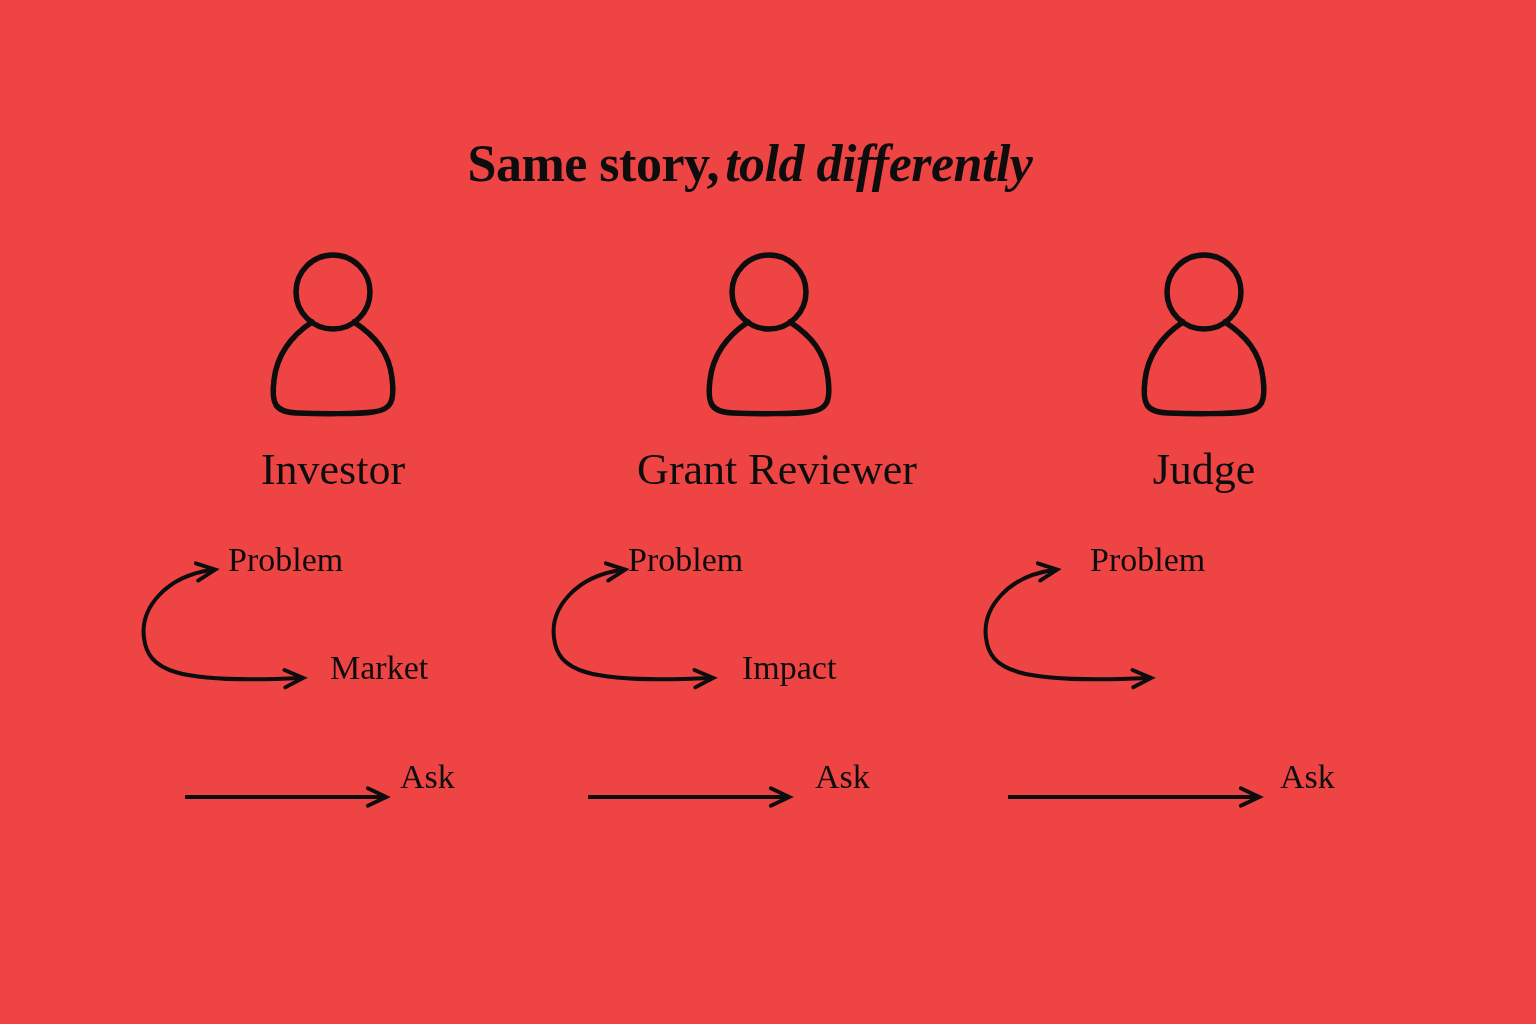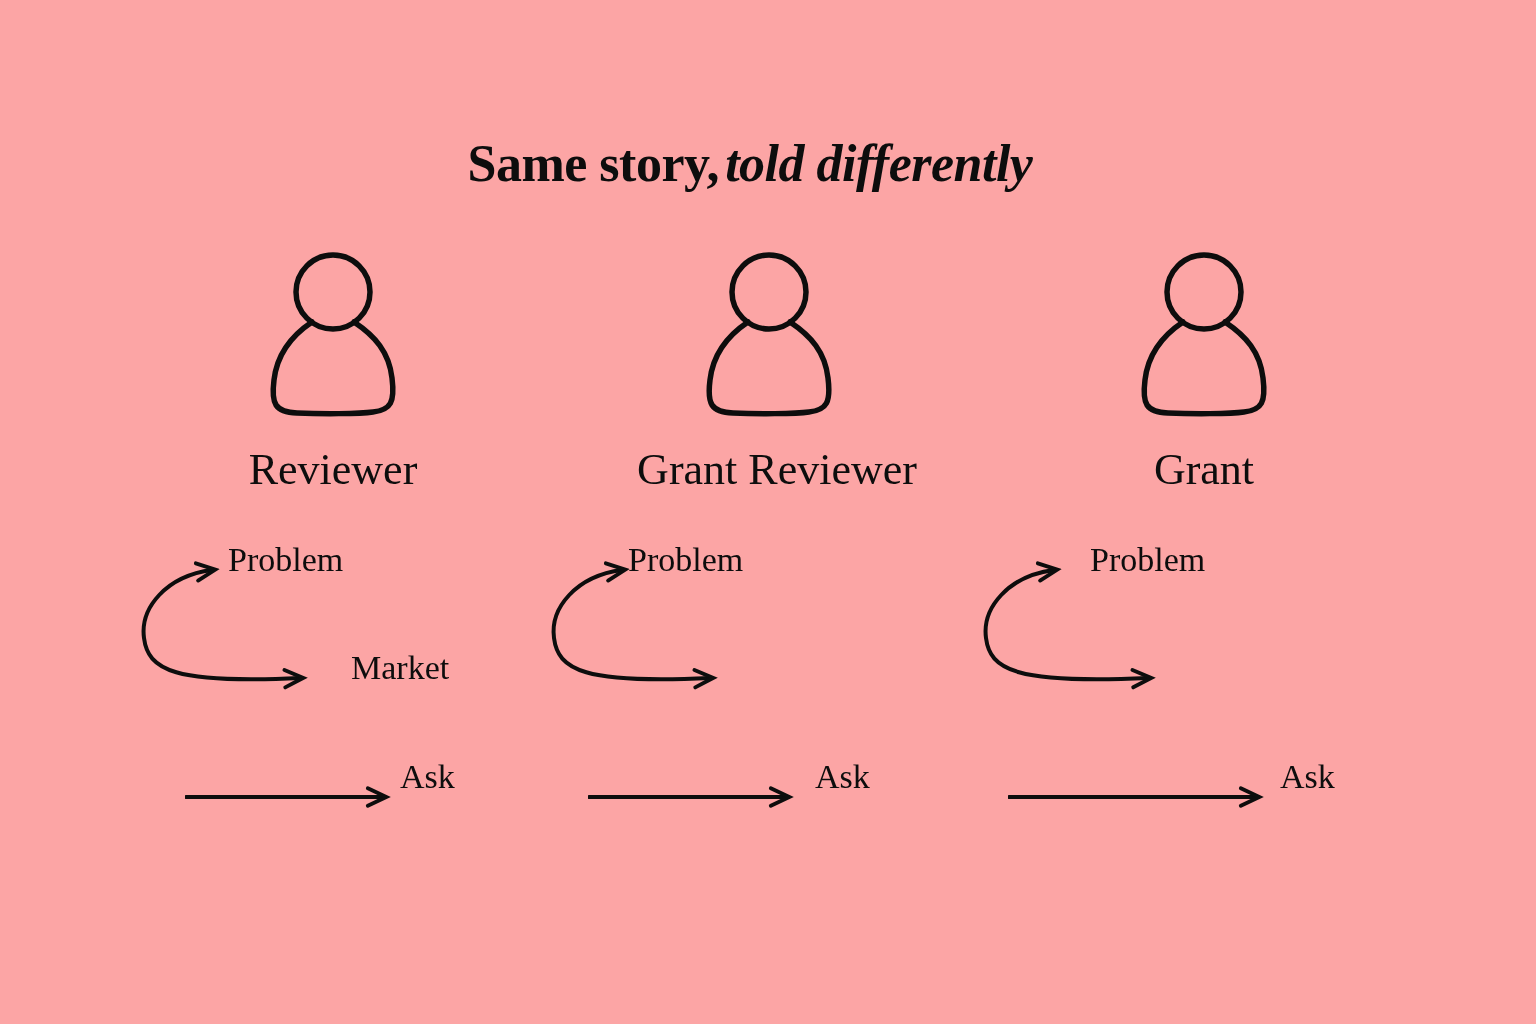--- a/index.html
+++ b/index.html
@@ -4,21 +4,21 @@
 <style>
   html, body {
     margin: 0;
     padding: 0;
     background: #ffffff;
   }
   .canvas {
     position: relative;
     width: 1536px;
     height: 1024px;
-    background: #fca5a5;
+    background: #ef4444;
     overflow: hidden;
     font-family: "Liberation Serif", "DejaVu Serif", serif;
     color: #0d0d0d;
   }
   .abs { position: absolute; }
   .title {
     top: 134px;
     left: 0;
     width: 1500px;
     text-align: center;
@@ -32,40 +32,40 @@
     width: 400px;
     text-align: center;
     font-size: 44px;
     white-space: nowrap;
   }
   .flow-text {
     font-size: 34px;
     white-space: nowrap;
   }
   .row-first  { top: 541px; }
-  .row-second { top: 649px; margin-left: 21px; }
+  .row-second { top: 649px; }
   .row-ask    { top: 758px; }
   svg { display: block; }
 </style>
 </head>
 <body>
 
 <div class="canvas">
 
   <div class="abs title">
     <span class="lead">Same story,</span><span class="emph">told differently</span>
   </div>
 
   <div class="abs" style="left:261px; top:252px;">
     <svg width="144" height="172" viewBox="0 0 144 172">
       <circle cx="72" cy="40" r="37" fill="none" stroke="#0d0d0d" stroke-width="5.5"></circle>
       <path d="M 51 70 C 30 84 16 102 13 128 C 10 152 14 160 36 161 C 60 162 98 162 112 160 C 130 158 134 150 131 126 C 128 100 114 84 93 70" fill="none" stroke="#0d0d0d" stroke-width="5.5" stroke-linecap="round"></path>
     </svg>
   </div>
-  <div class="abs persona-label" style="left:133px;">Reviewer</div>
+  <div class="abs persona-label" style="left:133px;">Investor</div>
 
   <div class="abs flow-text row-first" style="left:228px;">Problem</div>
 
   <div class="abs" style="left:128px; top:556px;">
     <svg width="195" height="145" viewBox="0 0 195 145">
       <defs>
         <marker id="hc1" viewBox="0 0 12 12" markerWidth="6.5" markerHeight="6.5" refX="8.5" refY="6" orient="auto-start-reverse">
           <path d="M 1.5 2 L 10 6 L 1.5 10" fill="none" stroke="#0d0d0d" stroke-width="1.8" stroke-linecap="round"></path>
         </marker>
         <marker id="he1" viewBox="0 0 12 12" markerWidth="6.5" markerHeight="6.5" refX="8.5" refY="6" orient="auto">
@@ -105,40 +105,41 @@
         <marker id="hc2" viewBox="0 0 12 12" markerWidth="6.5" markerHeight="6.5" refX="8.5" refY="6" orient="auto-start-reverse">
           <path d="M 1.5 2 L 10 6 L 1.5 10" fill="none" stroke="#0d0d0d" stroke-width="1.8" stroke-linecap="round"></path>
         </marker>
         <marker id="he2" viewBox="0 0 12 12" markerWidth="6.5" markerHeight="6.5" refX="8.5" refY="6" orient="auto">
           <path d="M 1.5 2 L 10 6 L 1.5 10" fill="none" stroke="#0d0d0d" stroke-width="1.8" stroke-linecap="round"></path>
         </marker>
       </defs>
       <path d="M 84 14 C 38 20 12 52 16 82 C 20 114 46 128 172 122" fill="none" stroke="#0d0d0d" stroke-width="4" stroke-linecap="round" marker-start="url(#hc2)" marker-end="url(#he2)"></path>
     </svg>
   </div>
+  <div class="abs flow-text row-second" style="left:742px;">Impact</div>
 
   <div class="abs" style="left:588px; top:783px;">
     <svg width="230" height="28" viewBox="0 0 230 28">
       <defs>
         <marker id="ha2" viewBox="0 0 12 12" markerWidth="6.5" markerHeight="6.5" refX="8.5" refY="6" orient="auto">
           <path d="M 1.5 2 L 10 6 L 1.5 10" fill="none" stroke="#0d0d0d" stroke-width="1.8" stroke-linecap="round"></path>
         </marker>
       </defs>
       <line x1="1" y1="14" x2="198" y2="14" stroke="#0d0d0d" stroke-width="4" stroke-linecap="round" marker-end="url(#ha2)"></line>
     </svg>
   </div>
   <div class="abs flow-text row-ask" style="left:815px;">Ask</div>
 
   <div class="abs" style="left:1132px; top:252px;">
     <svg width="144" height="172" viewBox="0 0 144 172">
       <circle cx="72" cy="40" r="37" fill="none" stroke="#0d0d0d" stroke-width="5.5"></circle>
       <path d="M 51 70 C 30 84 16 102 13 128 C 10 152 14 160 36 161 C 60 162 98 162 112 160 C 130 158 134 150 131 126 C 128 100 114 84 93 70" fill="none" stroke="#0d0d0d" stroke-width="5.5" stroke-linecap="round"></path>
     </svg>
   </div>
-  <div class="abs persona-label" style="left:1004px;">Grant</div>
+  <div class="abs persona-label" style="left:1004px;">Judge</div>
 
   <div class="abs flow-text row-first" style="left:1090px;">Problem</div>
 
   <div class="abs" style="left:970px; top:556px;">
     <svg width="195" height="145" viewBox="0 0 195 145">
       <defs>
         <marker id="hc3" viewBox="0 0 12 12" markerWidth="6.5" markerHeight="6.5" refX="8.5" refY="6" orient="auto-start-reverse">
           <path d="M 1.5 2 L 10 6 L 1.5 10" fill="none" stroke="#0d0d0d" stroke-width="1.8" stroke-linecap="round"></path>
         </marker>
         <marker id="he3" viewBox="0 0 12 12" markerWidth="6.5" markerHeight="6.5" refX="8.5" refY="6" orient="auto">

